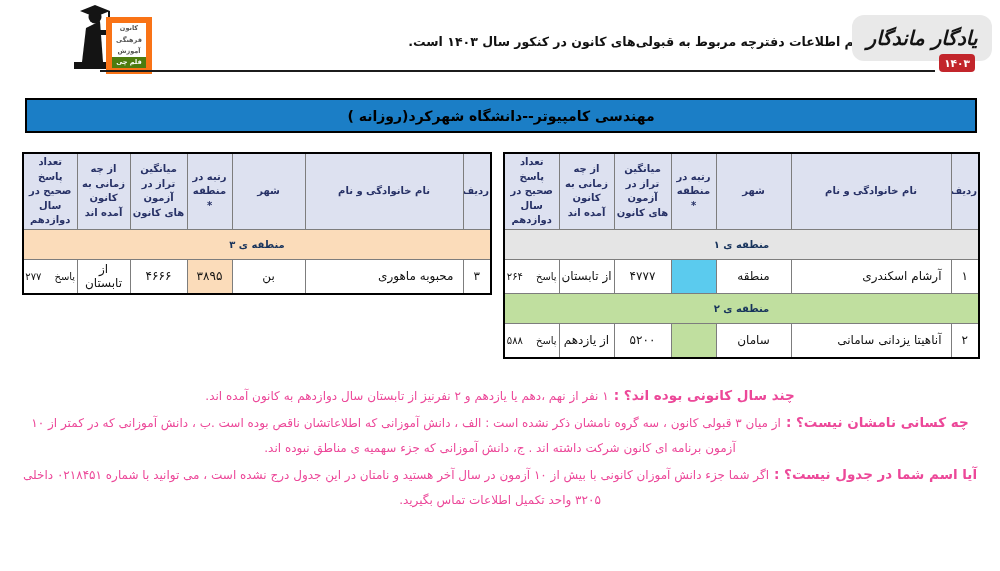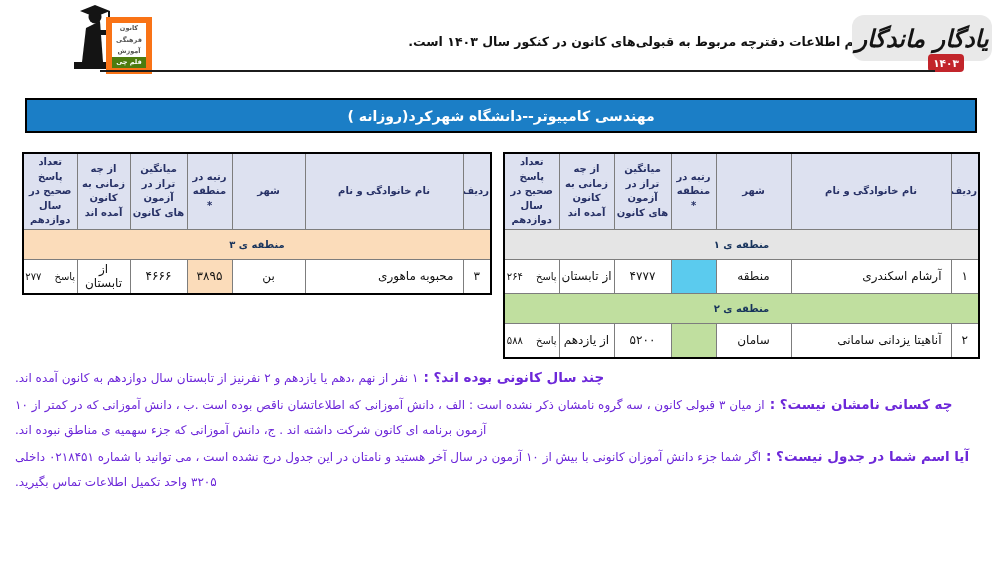--- a/index.html
+++ b/index.html
@@ -11,47 +11,47 @@
   .kanoon-logo svg{position:absolute;left:0;top:0;}
   .kanoon-sign{position:absolute;left:36px;top:13px;width:34px;height:45px;background:#fff;border:6px solid #f97316;display:flex;flex-direction:column;}
   .kanoon-sign .sline{flex:1;display:flex;align-items:center;justify-content:center;font-size:6.5px;font-weight:bold;color:#555;line-height:1;}
   .kanoon-sign .sline.dark{background:#4d7c0f;color:#fff;}
 
   .header-notice{position:absolute;right:90px;top:34px;width:390px;text-align:center;direction:rtl;}
   .header-notice .main{font-size:12.5px;font-weight:bold;color:#111;white-space:nowrap;}
   .header-notice .sub{font-size:8.5px;font-weight:bold;color:#222;margin-top:3px;}
 
   .brand-plate{position:absolute;right:8px;top:15px;width:140px;height:46px;background:#e9e9e9;border-radius:12px;display:flex;align-items:center;justify-content:center;}
-  .brand-name{font-family:"DejaVu Serif",serif;font-style:italic;font-weight:bold;font-size:24px;color:#141414;white-space:nowrap;}
-  .brand-badge{position:absolute;right:36px;top:54px;width:36px;height:18px;background:#c2252b;border-radius:4px;display:flex;align-items:center;justify-content:center;color:#fff;font-size:10.5px;font-weight:bold;}
+  .brand-name{font-family:"DejaVu Serif",serif;font-style:italic;font-weight:bold;font-size:20px;color:#141414;white-space:nowrap;}
+  .brand-badge{position:absolute;right:25px;top:54px;width:36px;height:18px;background:#c2252b;border-radius:4px;display:flex;align-items:center;justify-content:center;color:#fff;font-size:10.5px;font-weight:bold;}
   .header-rule{position:absolute;left:100px;top:70px;width:835px;height:2px;background:#1c1c1c;}
 
   
   .title-bar{position:absolute;left:25px;top:98px;width:948px;height:31px;background:#1b7ec6;border:2px solid #000;display:flex;align-items:center;justify-content:center;}
-  .title-bar span{color:#ffffff;font-weight:bold;font-size:14px;}
+  .title-bar span{color:#000000;font-weight:bold;font-size:14px;}
 
   
   table.res{position:absolute;border-collapse:collapse;table-layout:fixed;direction:rtl;background:#fff;border:2px solid #000;}
   table.res td{border:1px solid #7d7d7d;vertical-align:middle;overflow:hidden;}
   .t-right{left:503px;top:152px;width:475px;}
   .t-left{left:22px;top:152px;width:468px;}
   tr.hdr td{background:#dde1f0;color:#273166;font-weight:bold;font-size:10px;text-align:center;line-height:1.45;height:55px;padding:1px 2px;}
   tr.sec td{height:27px;text-align:center;font-weight:bold;font-size:10px;color:#17335c;}
   tr.sec.r1 td{background:#e5e5e5;}
   tr.sec.r2 td{background:#c0df9f;}
   tr.sec.r3 td{background:#fbdcba;}
   tr.datarow td{height:31px;font-size:12px;color:#111;text-align:center;background:#fff;}
   tr.datarow td.c-name{text-align:right;padding:0 9px;}
   td.bg-r1{background:#5bcbee !important;}
   td.bg-r2{background:#c0df9f !important;}
   td.bg-r3{background:#fbdcba !important;}
   .ans{display:flex;direction:ltr;justify-content:center;align-items:center;gap:13px;font-size:10px;}
 
   
-  .faq-block{position:absolute;left:15px;top:365px;width:970px;direction:rtl;text-align:left;color:#6d28d9;}
+  .faq-block{position:absolute;left:15px;top:383px;width:970px;direction:rtl;text-align:center;color:#ec4899;}
   .faq-block p{margin:0 0 2px 0;line-height:23px;}
   .faq-q{font-weight:bold;font-size:13.5px;margin-inline-end:5px;}
   .faq-a{font-size:12px;white-space:pre-wrap;}
 </style>
 </head>
 <body>
 
 <div class="page">
 
   <div class="kanoon-logo">

